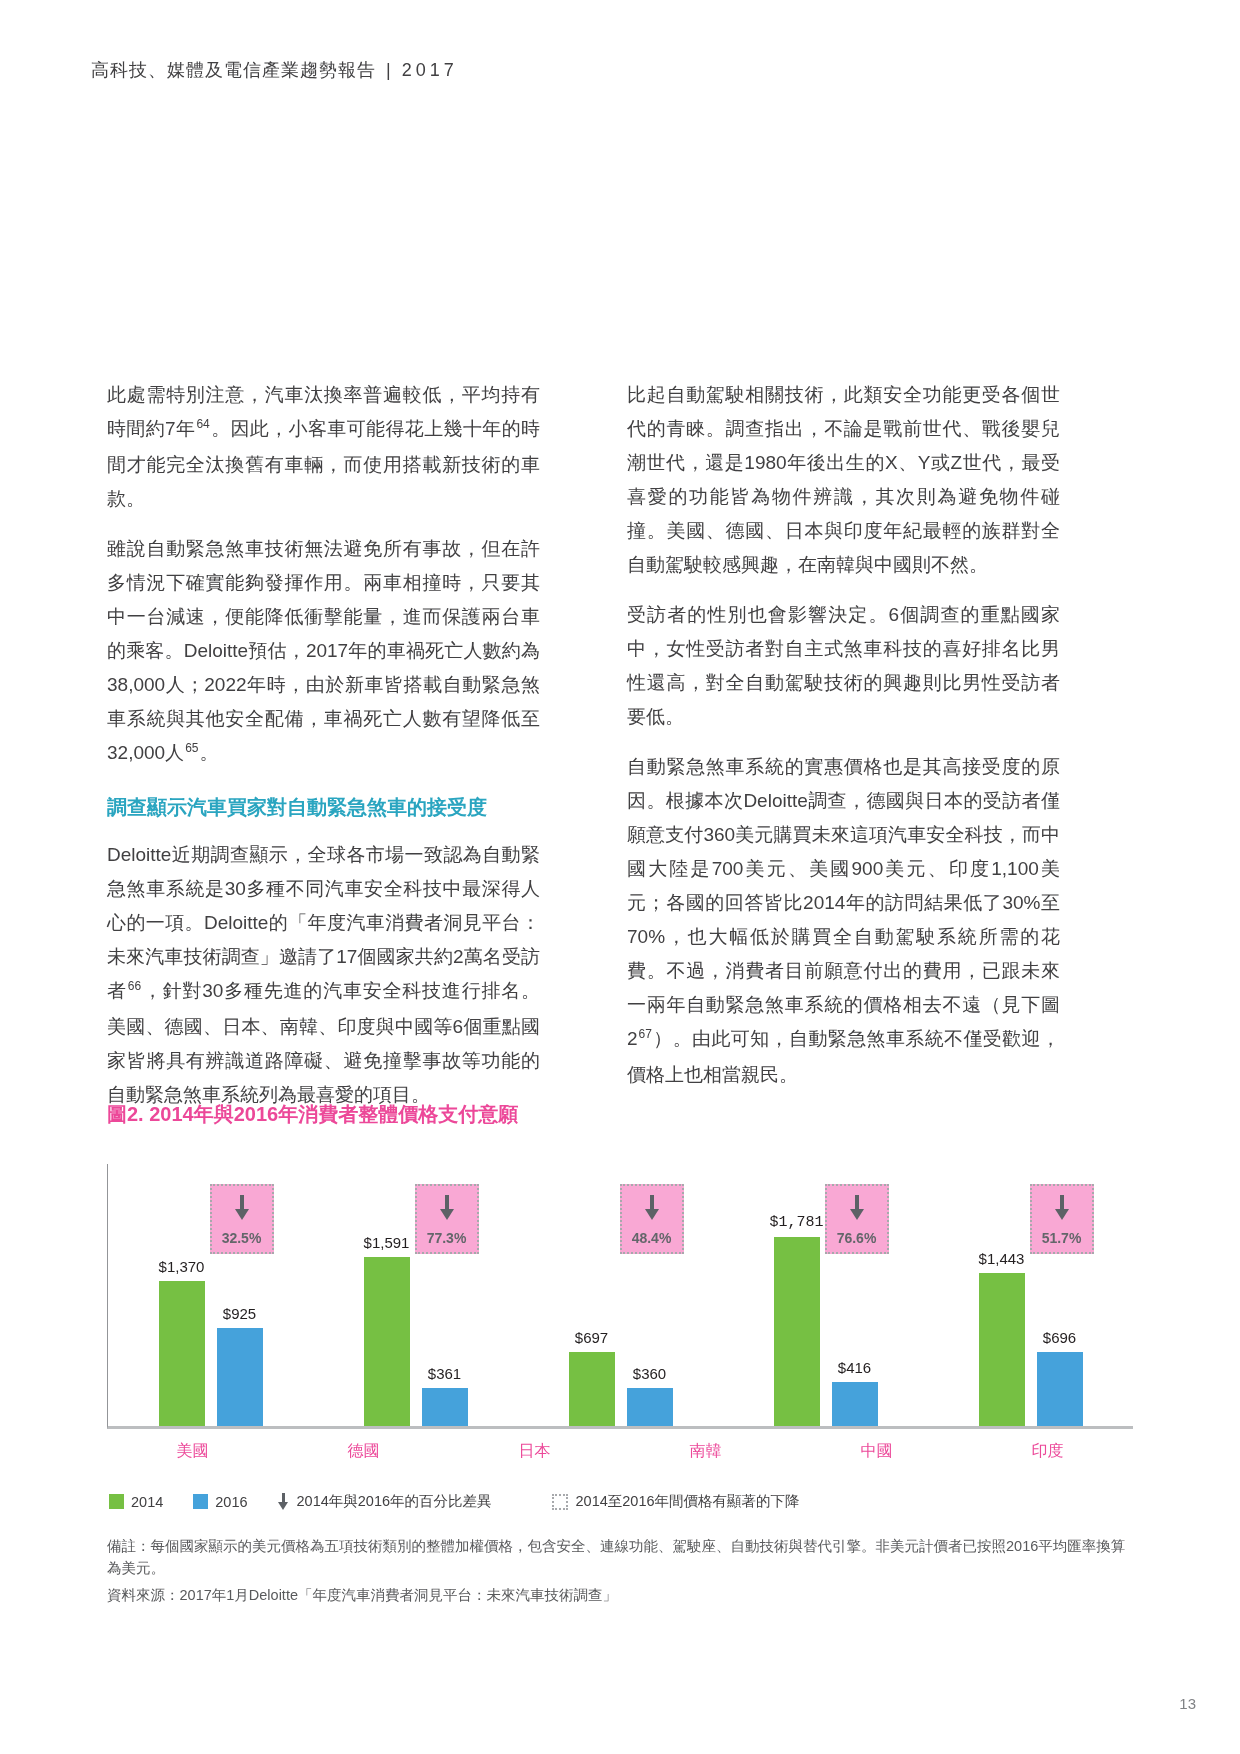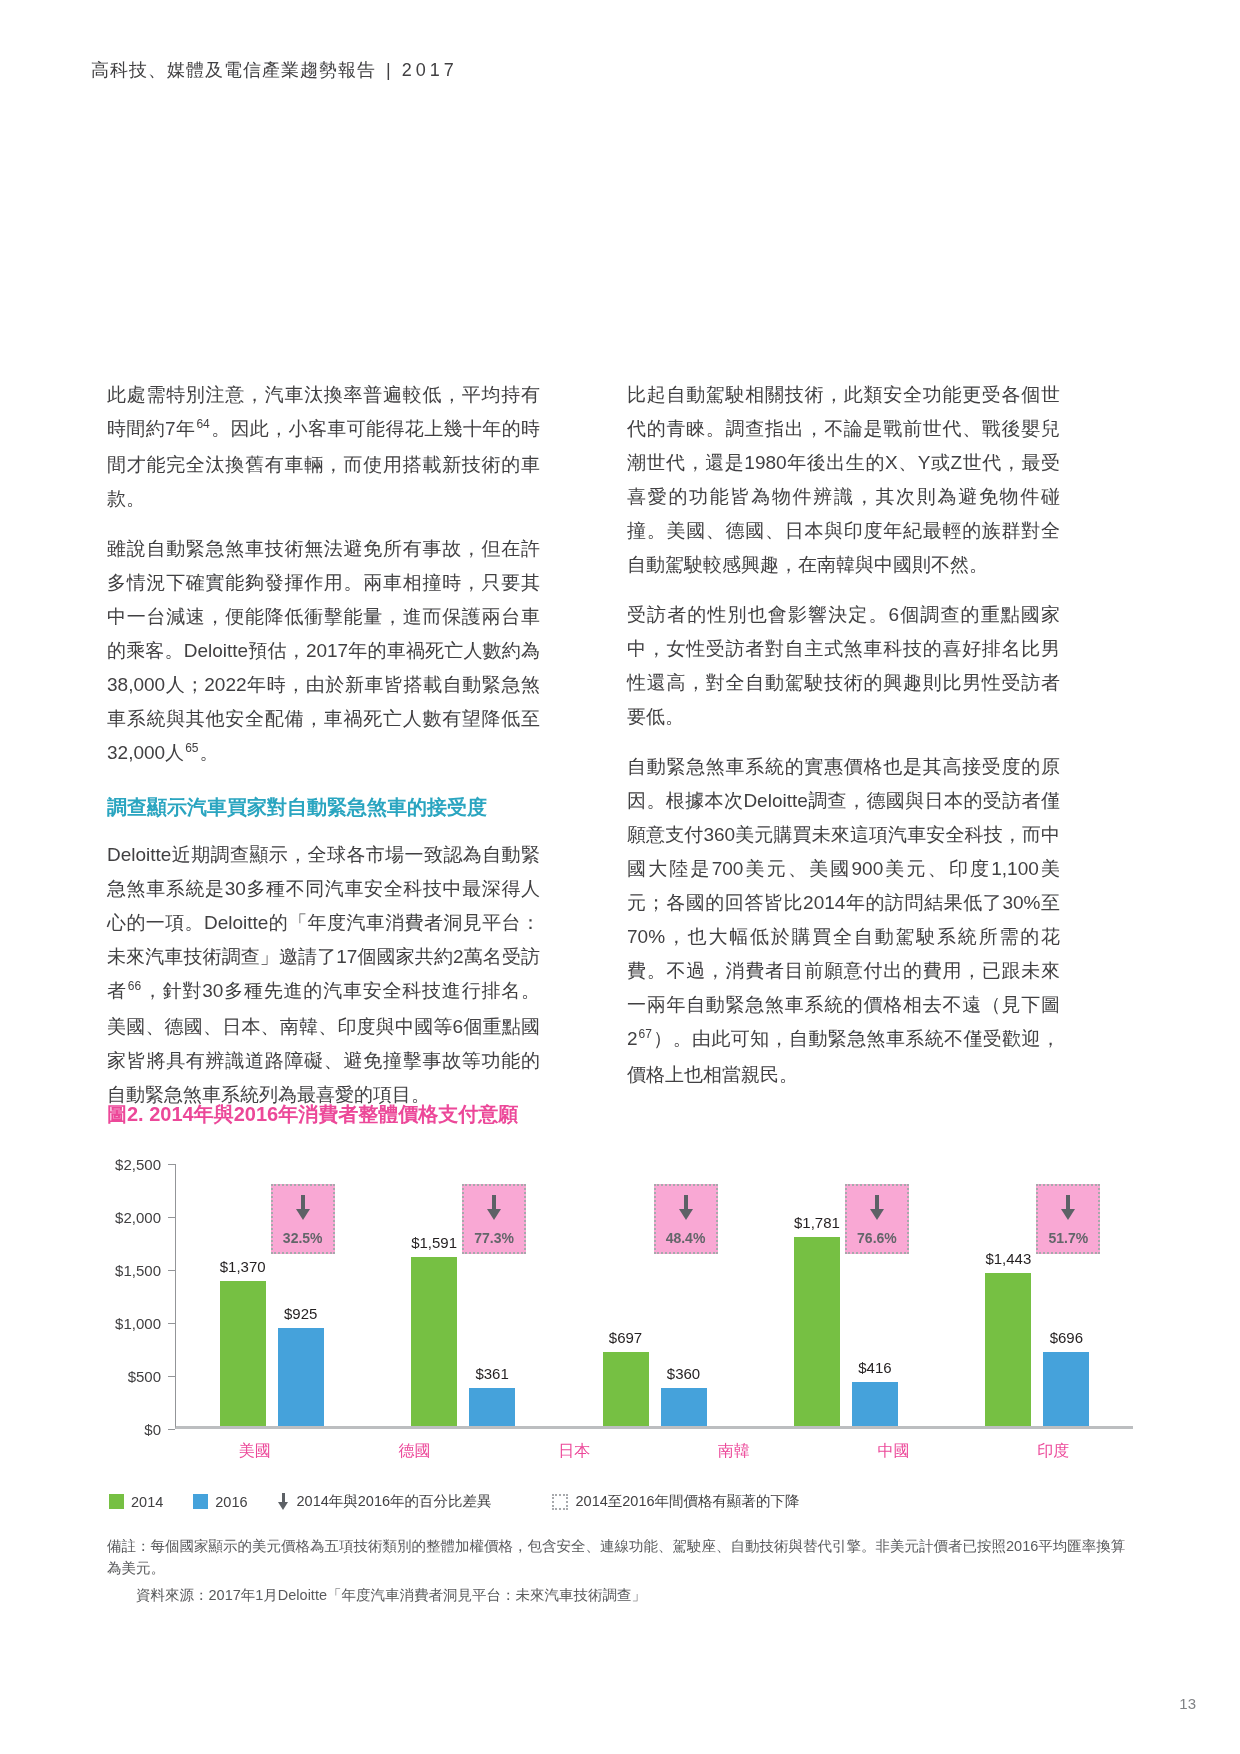--- a/index.html
+++ b/index.html
@@ -55,21 +55,21 @@
   .xlabel{flex:1;text-align:center;font-size:16px;color:#ec4899;}
   
   .legend{display:flex;align-items:center;margin-top:30px;font-size:14.5px;color:#414042;margin-left:2px;}
   .litem{display:flex;align-items:center;margin-right:30px;}
   .litem.lgap{margin-left:30px;text-align:center;}
   .lsw{width:15px;height:15px;display:inline-block;margin-right:7px;flex:none;}
   .ldash{width:16px;height:16px;display:inline-block;margin-right:8px;border:2px dotted var(--dash);flex:none;}
   .arrow-sm{margin-right:7px;}
   
   .note{margin-top:24px;font-size:14.5px;line-height:1.55;color:#58595b;}
-  .note.src{margin-top:4px;margin-left:29px;}
+  .note.src{margin-top:4px;}
   .pgnum{position:absolute;right:44px;bottom:42px;font-size:15px;color:#808285;}
 </style>
 </head>
 <body>
 
 <div class="page">
 
   <div class="hdr">
     <span>高科技、媒體及電信產業趨勢報告</span><span class="sep">|</span><span class="yr">2017</span>
   </div>
@@ -85,34 +85,20 @@
       <p>比起自動駕駛相關技術，此類安全功能更受各個世代的青睞。調查指出，不論是戰前世代、戰後嬰兒潮世代，還是1980年後出生的X、Y或Z世代，最受喜愛的功能皆為物件辨識，其次則為避免物件碰撞。美國、德國、日本與印度年紀最輕的族群對全自動駕駛較感興趣，在南韓與中國則不然。</p>
       <p>受訪者的性別也會影響決定。6個調查的重點國家中，女性受訪者對自主式煞車科技的喜好排名比男性還高，對全自動駕駛技術的興趣則比男性受訪者要低。</p>
       <p><span>自動緊急煞車系統的實惠價格也是其高接受度的原因。根據本次Deloitte調查，德國與日本的受訪者僅願意支付360美元購買未來這項汽車安全科技，而中國大陸是700美元、美國900美元、印度1,100美元；各國的回答皆比2014年的訪問結果低了30%至70%，也大幅低於購買全自動駕駛系統所需的花費。不過，消費者目前願意付出的費用，已跟未來一兩年自動緊急煞車系統的價格相去不遠（見下圖2</span><span class="sup">67</span><span>）。由此可知，自動緊急煞車系統不僅受歡迎，價格上也相當親民。</span></p>
     </div>
   </div>
 
   <div class="figure">
     <h4 class="fig-title">圖2. 2014年與2016年消費者整體價格支付意願</h4>
 
     <div class="chart">
-      <div class="y-col" id="y-axis">
-          <div class="ytick" style="top: 0px;">$2,500</div>
-          <div class="ytickline" style="top: 0px;"></div>
-          <div class="ytick" style="top: 53px;">$2,000</div>
-          <div class="ytickline" style="top: 53px;"></div>
-          <div class="ytick" style="top: 106px;">$1,500</div>
-          <div class="ytickline" style="top: 106px;"></div>
-          <div class="ytick" style="top: 159px;">$1,000</div>
-          <div class="ytickline" style="top: 159px;"></div>
-          <div class="ytick" style="top: 212px;">$500</div>
-          <div class="ytickline" style="top: 212px;"></div>
-          <div class="ytick" style="top: 265px;">$0</div>
-          <div class="ytickline" style="top: 265px;"></div>
-        </div>
       <div class="plot-wrap">
         <div class="plot" id="plot">
             <div class="group">
               <div class="bar bar1" style="height: 145.22px;"></div>
               <div class="bar bar2" style="height: 98.05px;"></div>
               <div class="vlabel vl1" style="bottom: 151.22px;">$1,370</div>
               <div class="vlabel vl2" style="bottom: 104.05px;">$925</div>
               <div class="pctbox"><span class="arrow-lg"></span><div class="pctval">32.5%</div></div>
             </div>
             <div class="group">
@@ -125,21 +111,21 @@
             <div class="group">
               <div class="bar bar1" style="height: 73.882px;"></div>
               <div class="bar bar2" style="height: 38.16px;"></div>
               <div class="vlabel vl1" style="bottom: 79.882px;">$697</div>
               <div class="vlabel vl2" style="bottom: 44.16px;">$360</div>
               <div class="pctbox"><span class="arrow-lg"></span><div class="pctval">48.4%</div></div>
             </div>
             <div class="group">
               <div class="bar bar1" style="height: 188.786px;"></div>
               <div class="bar bar2" style="height: 44.096px;"></div>
-              <div class="vlabel vl1" style="bottom: 194.786px;">$1,781</div>
+              <div class="vlabel vl1" style="bottom: 194.786px; font-family: Liberation Mono, monospace;">$1,781</div>
               <div class="vlabel vl2" style="bottom: 50.096px;">$416</div>
               <div class="pctbox"><span class="arrow-lg"></span><div class="pctval">76.6%</div></div>
             </div>
             <div class="group">
               <div class="bar bar1" style="height: 152.958px;"></div>
               <div class="bar bar2" style="height: 73.776px;"></div>
               <div class="vlabel vl1" style="bottom: 158.958px;">$1,443</div>
               <div class="vlabel vl2" style="bottom: 79.776px;">$696</div>
               <div class="pctbox"><span class="arrow-lg"></span><div class="pctval">51.7%</div></div>
             </div>

